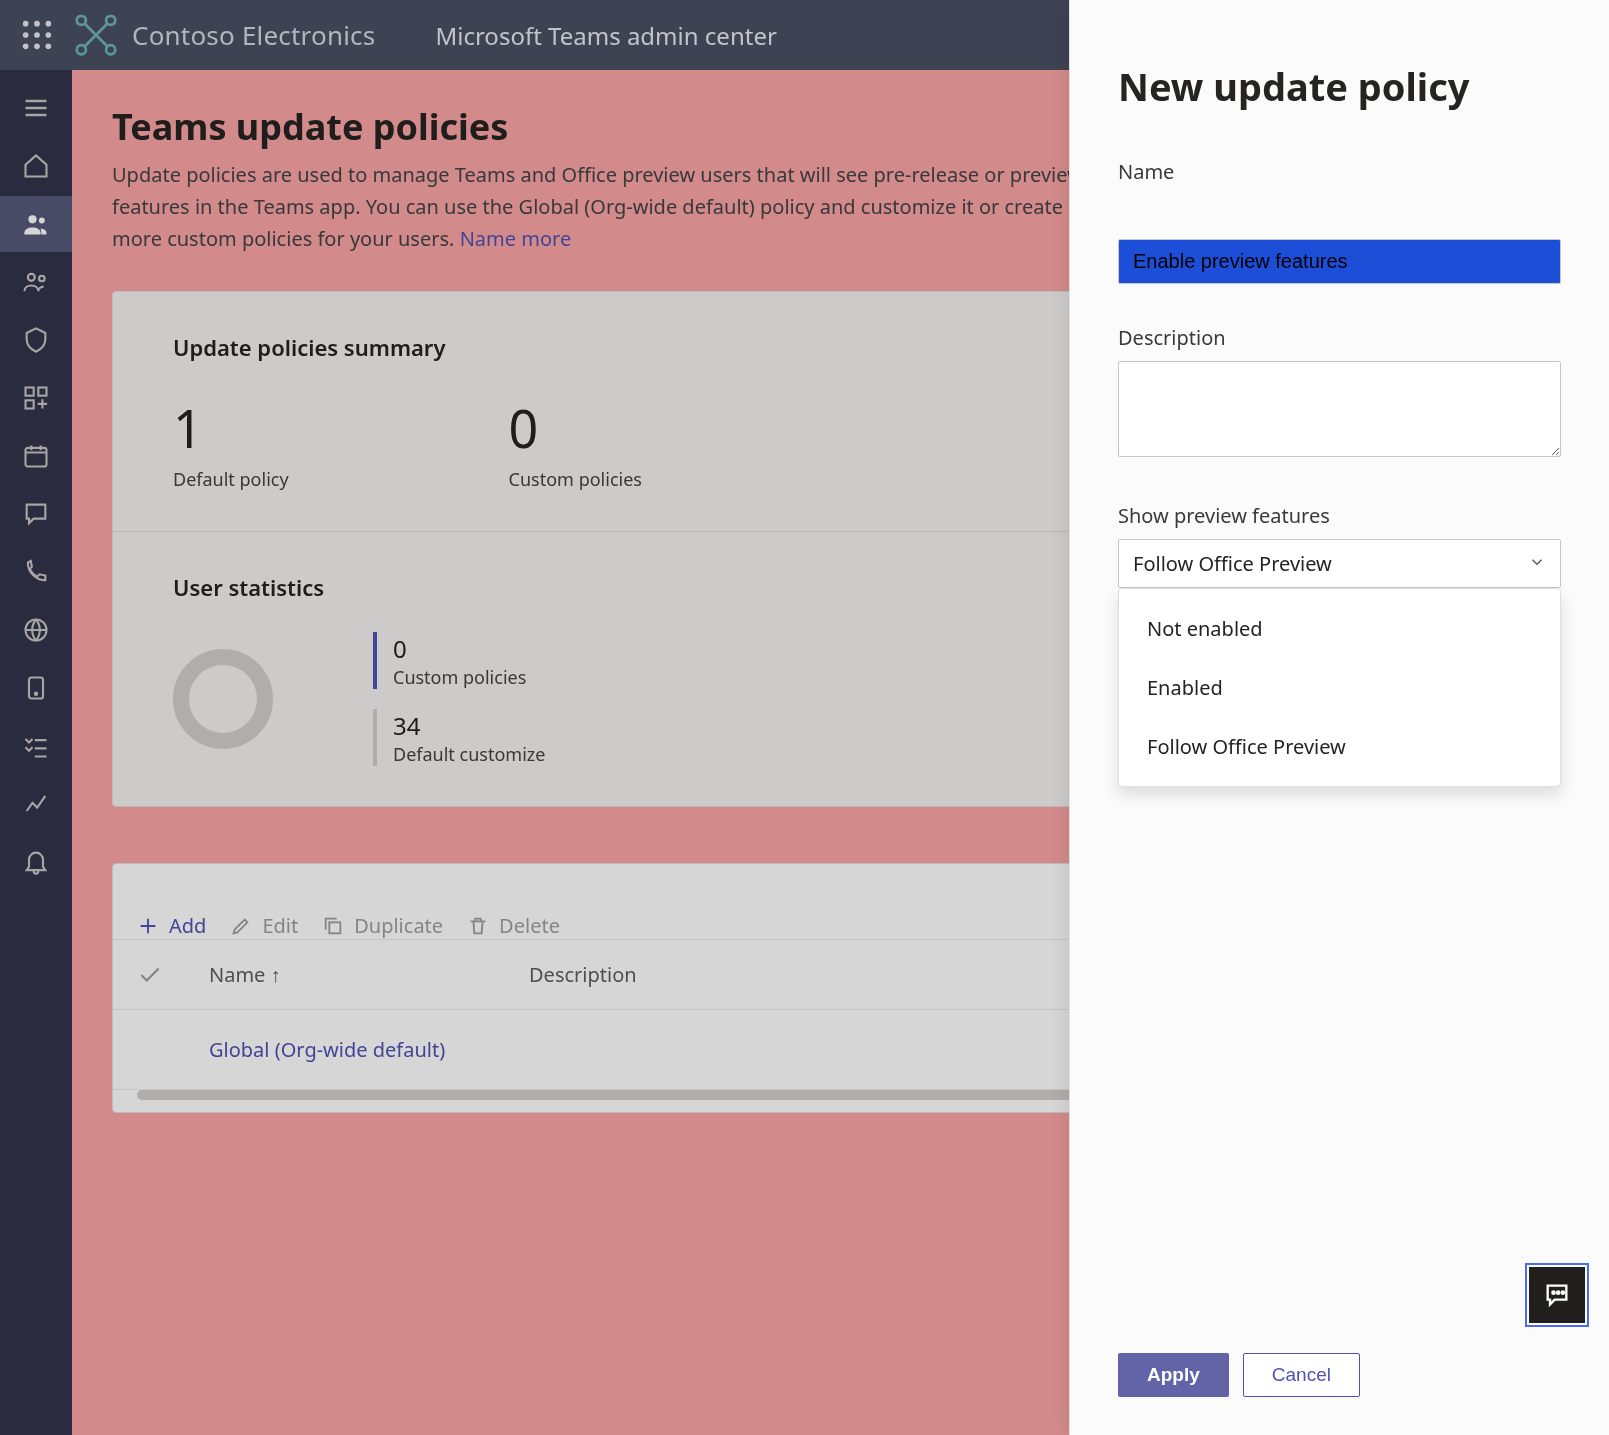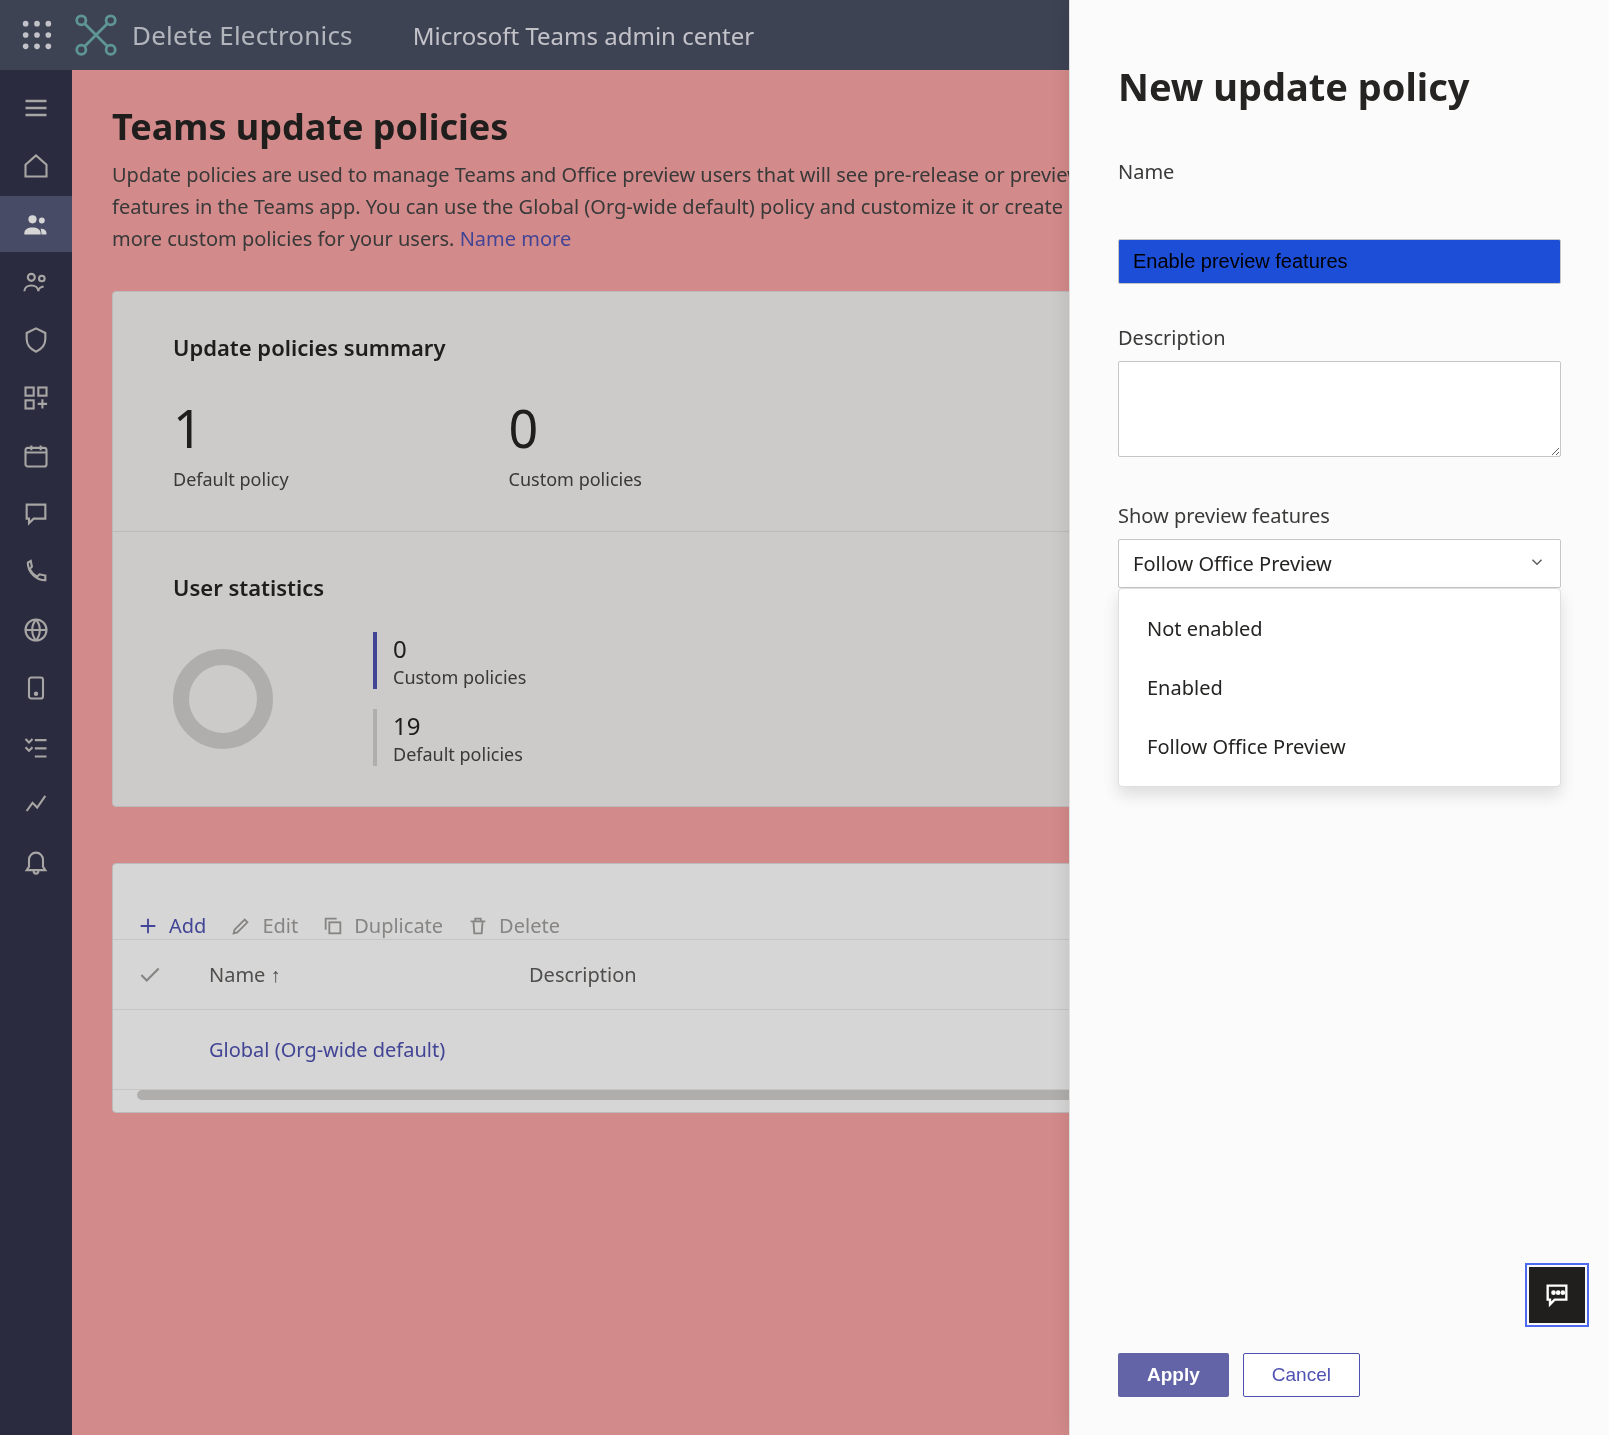--- a/index.html
+++ b/index.html
@@ -182,21 +182,21 @@
   <div class="brand">
     <span class="brand-logo">
       <svg viewBox="0 0 48 48" fill="none" stroke="#6fb3b0" stroke-width="3">
         <circle cx="8" cy="8" r="5"></circle>
           <circle cx="40" cy="8" r="5"></circle>
         <circle cx="8" cy="40" r="5"></circle>
           <circle cx="40" cy="40" r="5"></circle>
         <path d="M12 12 L36 36 M36 12 L12 36"></path>
       </svg>
     </span>
-    <span class="brand-name">Delete Electronics</span>
+    <span class="brand-name">Contoso Electronics</span>
   </div>
   <span class="product">Microsoft Teams admin center</span>
 </div>
 
 <div class="shell">
 
   <div class="rail">
     <div class="rail-item">
       <svg viewBox="0 0 24 24" fill="none" stroke="currentColor" stroke-width="2">
           <path d="M3 6h18M3 12h18M3 18h18"></path>
@@ -303,22 +303,22 @@
       <div class="card-section">
         <h3>User statistics</h3>
         <div class="userstats-row">
           <div class="donut"></div>
           <div class="mini-stats">
             <div class="mini-stat">
               <div class="mini-val">0</div>
               <div class="mini-label">Custom policies</div>
             </div>
             <div class="mini-stat">
-              <div class="mini-val">19</div>
-              <div class="mini-label">Default policies</div>
+              <div class="mini-val">34</div>
+              <div class="mini-label">Default customize</div>
             </div>
           </div>
         </div>
       </div>
     </div>
 
     <div class="table-card">
       <div class="toolbar">
         <div class="tb-btn primary">
           <svg viewBox="0 0 24 24" fill="none" stroke="currentColor" stroke-width="2">

